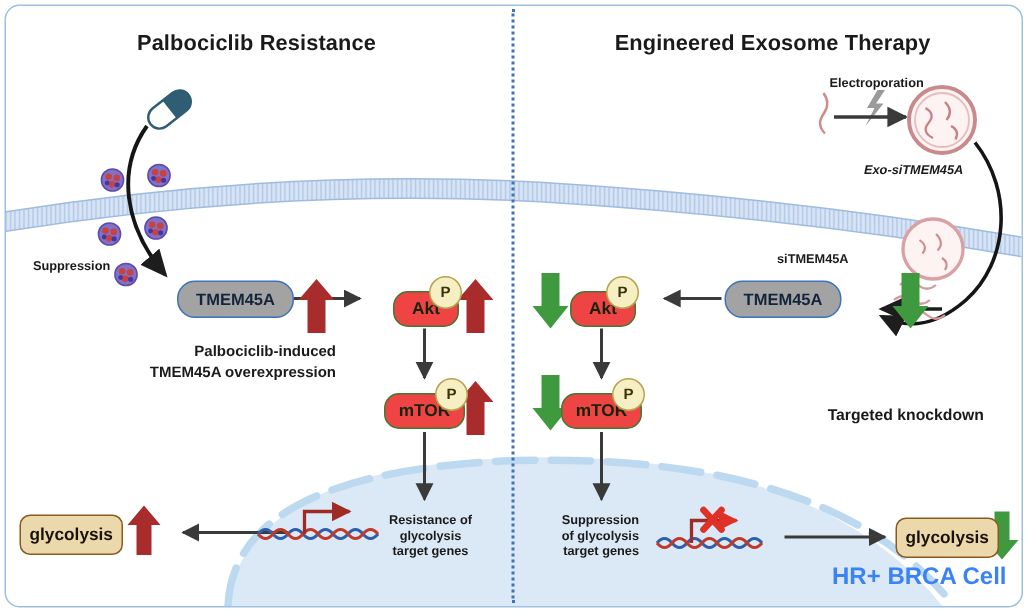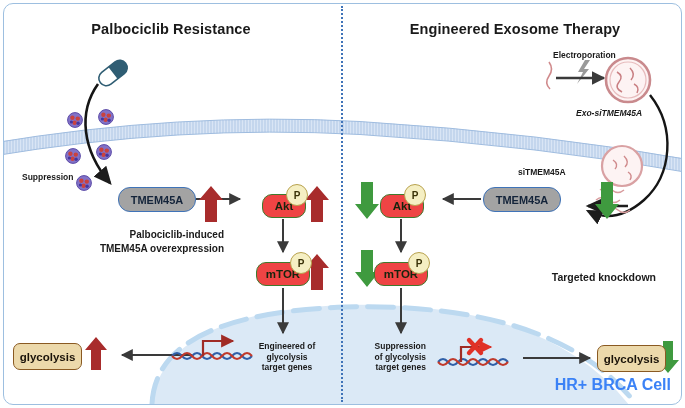--- a/index.html
+++ b/index.html
@@ -160,21 +160,21 @@
   <div class="node node-prot" style="left:256px;top:262px;width:54px;">mTOR</div>
   <div class="pcircle" style="left:290px;top:252px;">P</div>
   <div class="glyco" style="left:13px;top:343px;width:67px;">glycolysis</div>
 
   <div class="lbl" id="lbl-palbociclib">Suppression</div>
   <div class="lbl" id="lbl-left-caption">
     <div>Palbociclib-induced</div>
     <div>TMEM45A overexpression</div>
   </div>
   <div class="lbl" id="lbl-activation">
-    <div>Engineered of</div>
+    <div>Resistance of</div>
     <div>glycolysis</div>
     <div>target genes</div>
   </div>
 
   <svg class="layer" viewBox="0 0 685 408">
 
     <g stroke="#d08a8c" stroke-width="1.6" fill="none">
       <path d="M 549 62 q 5 7 0 14 q -5 7 1 13"></path>
     </g>
 

